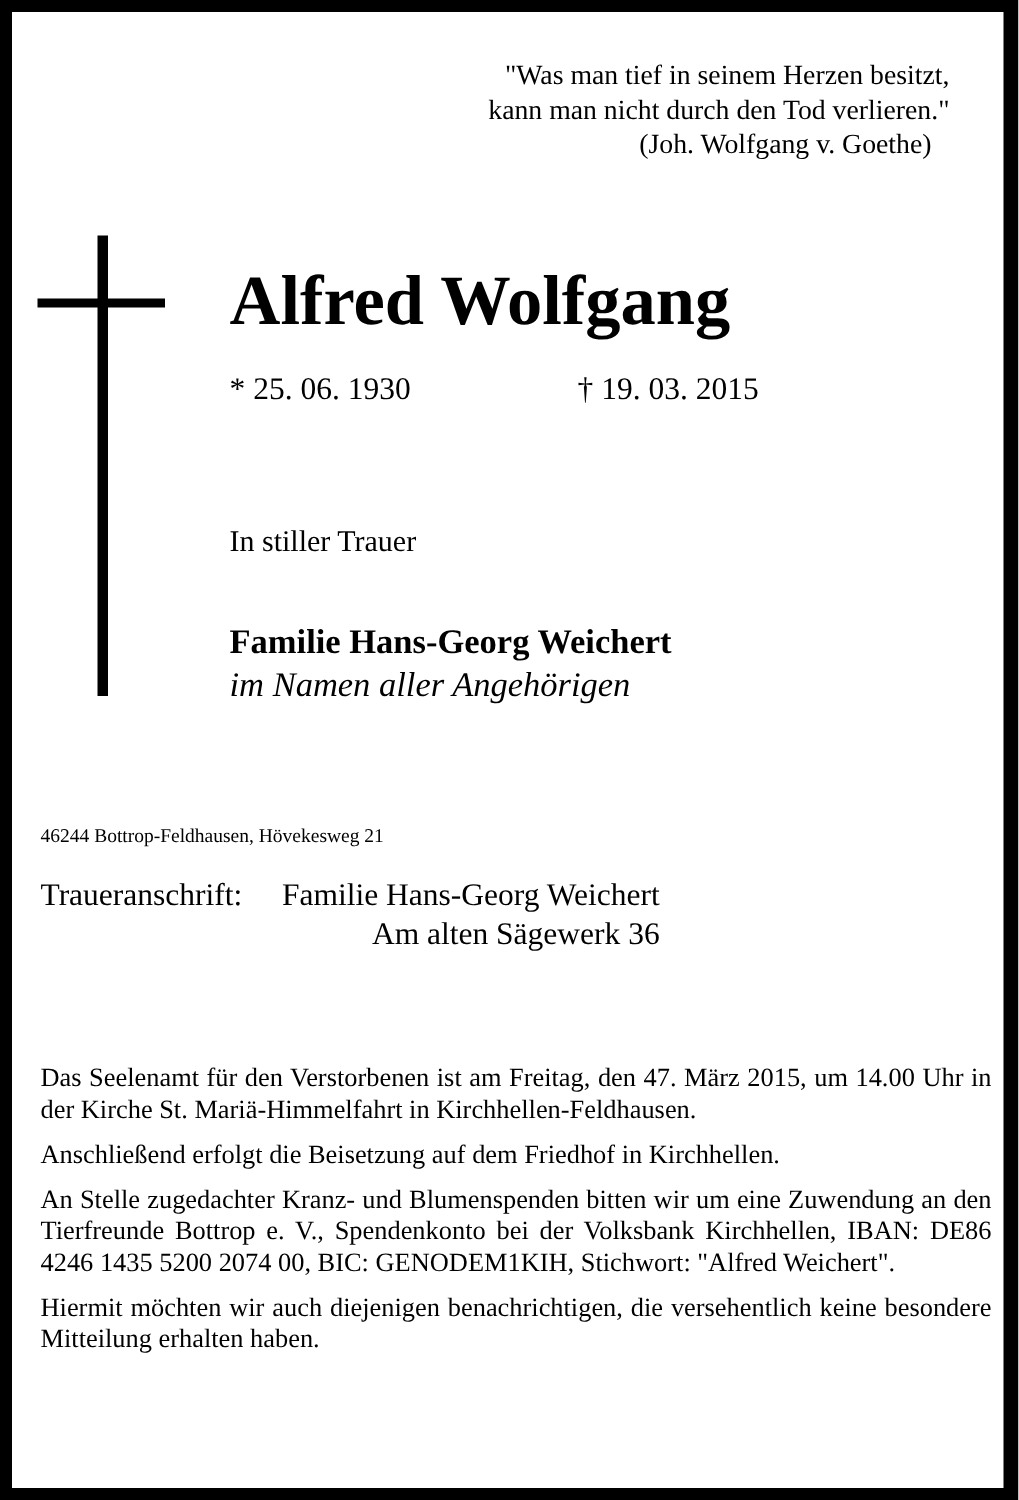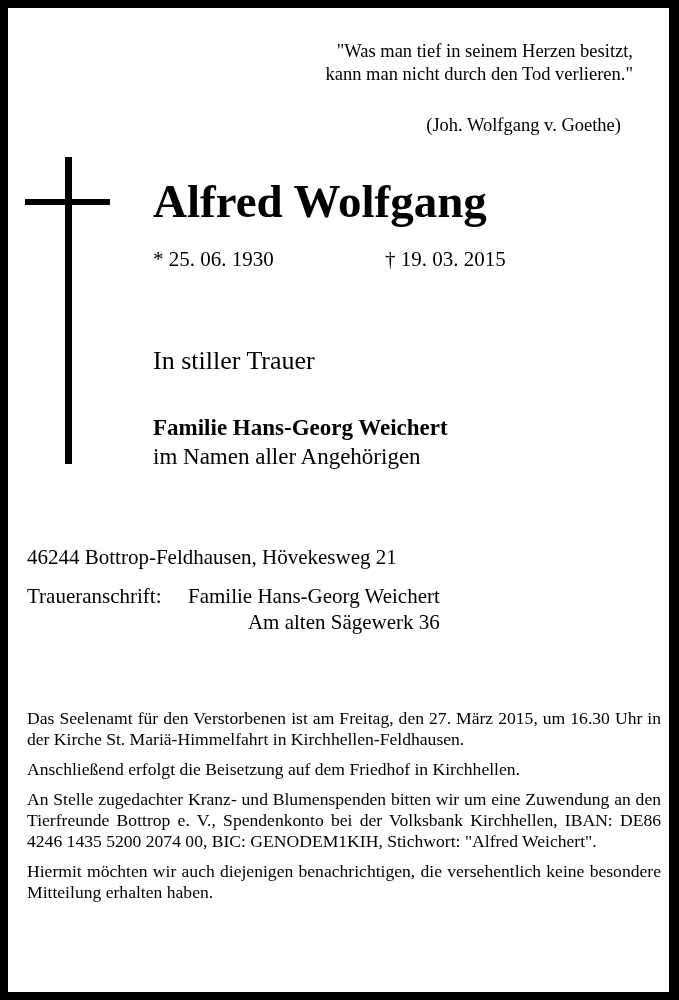--- a/index.html
+++ b/index.html
@@ -1,31 +1,31 @@
 <!DOCTYPE html>
 <html><head>
 <meta charset="utf-8">
 <style>
   html, body { margin:0; padding:0; background:#ffffff; }
   body { width:679px; height:1000px; position:relative; overflow:hidden;
          font-family:"Liberation Serif","DejaVu Serif",serif; color:#000; }
   .frame { position:absolute; left:0; top:0; width:679px; height:1000px; box-sizing:border-box;
            border-top:8px solid #000; border-left:8px solid #000; border-right:10px solid #000; border-bottom:8px solid #000; }
   .quote { position:absolute; right:46px; top:40px; text-align:right; font-size:18.5px; line-height:23px; }
-  .quote .author { display:block; padding-right:12px;margin-top:28px; }
+  .quote .author { display:block; padding-right:12px; }
   .cross-v { position:absolute; left:65px; top:157px; width:7px; height:307px; background:#000; }
   .cross-h { position:absolute; left:25px; top:199px; width:85px; height:6px; background:#000; }
   .name { position:absolute; left:153px; top:173px; font-size:47px; font-weight:bold; line-height:56px; white-space:nowrap; }
   .born { position:absolute; left:153px; top:245px; font-size:21px; line-height:28px;font-family:Liberation Serif, serif; }
   .died { position:absolute; left:385px; top:245px; font-size:21px; line-height:28px; }
-  .trauer { position:absolute; left:153px; top:347px; font-size:26px; line-height:28px; }
+  .trauer { position:absolute; left:153px; top:347px; font-size:20px; line-height:28px; }
   .family { position:absolute; left:153px; top:413px; font-size:23px; line-height:29px; }
   .family .fam-name { font-weight:bold; display:block; }
-  .family .fam-sub { display:block; }
-  .address { position:absolute; left:27px; top:544px; font-size:21px; line-height:26px; }
+  .family .fam-sub { display:block;font-style:italic; }
+  .address { position:absolute; left:27px; top:544px; font-size:13px; line-height:26px; }
   .mourning-address { position:absolute; left:27px; top:583px; font-size:21px; line-height:26px; }
   .mourning-address .row { display:flex;justify-content:flex-end; }
   .mourning-address .label { width:161px; display:inline-block; }
   .body { position:absolute; left:27px; top:708px; width:634px; font-size:17.6px; line-height:21px; text-align:justify; }
   .body p { margin:0 0 9px 0; }
 </style>
 </head>
 <body>
 
 <div class="frame"></div>
@@ -59,17 +59,17 @@
     <span class="label">Traueranschrift:</span>
     <span>Familie Hans-Georg Weichert</span>
   </div>
   <div class="row">
     <span class="label"></span>
     <span>Am alten Sägewerk 36</span>
   </div>
 </div>
 
 <div class="body">
-  <p>Das Seelenamt für den Verstorbenen ist am Freitag, den 27. März 2015, um 16.30 Uhr in der Kirche St. Mariä-Himmelfahrt in Kirchhellen-Feldhausen.</p>
+  <p>Das Seelenamt für den Verstorbenen ist am Freitag, den 47. März 2015, um 14.00 Uhr in der Kirche St. Mariä-Himmelfahrt in Kirchhellen-Feldhausen.</p>
   <p>Anschließend erfolgt die Beisetzung auf dem Friedhof in Kirchhellen.</p>
   <p>An Stelle zugedachter Kranz- und Blumenspenden bitten wir um eine Zuwendung an den Tierfreunde Bottrop e. V., Spendenkonto bei der Volksbank Kirchhellen, IBAN: DE86 4246 1435 5200 2074 00, BIC: GENODEM1KIH, Stichwort: "Alfred Weichert".</p>
   <p>Hiermit möchten wir auch diejenigen benachrichtigen, die versehentlich keine besondere Mitteilung erhalten haben.</p>
 </div>
 
 </body></html>

